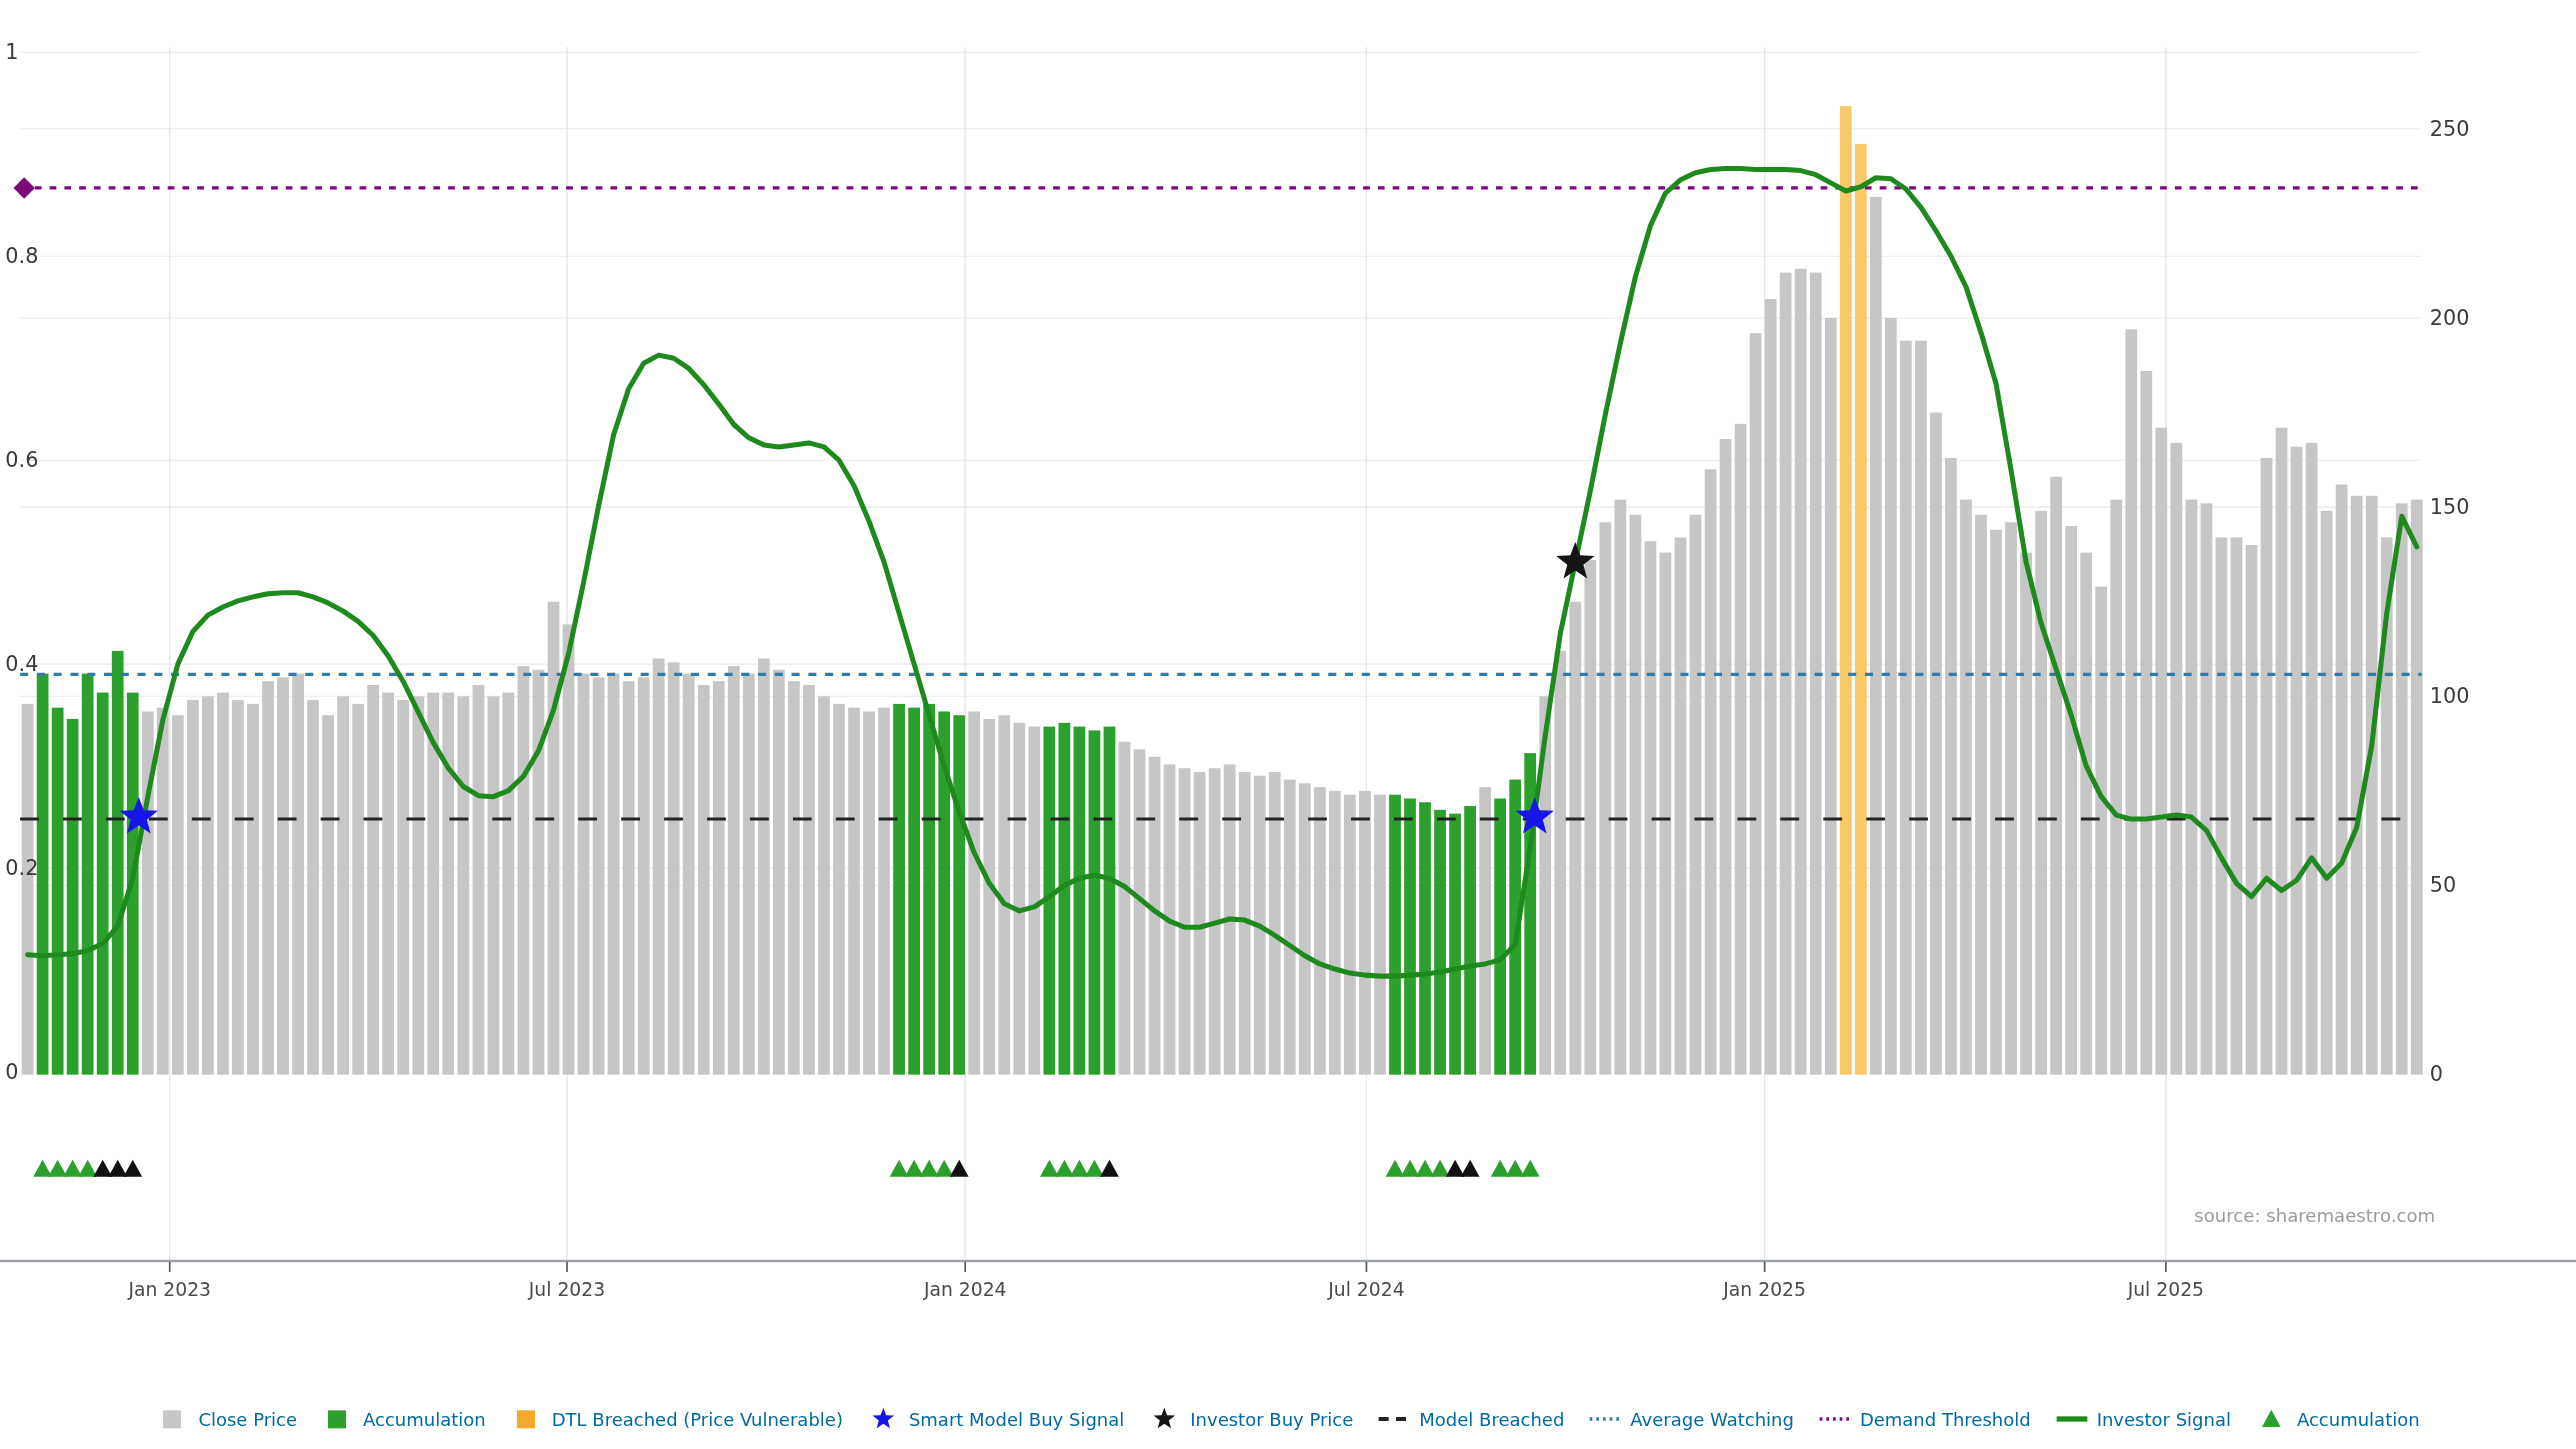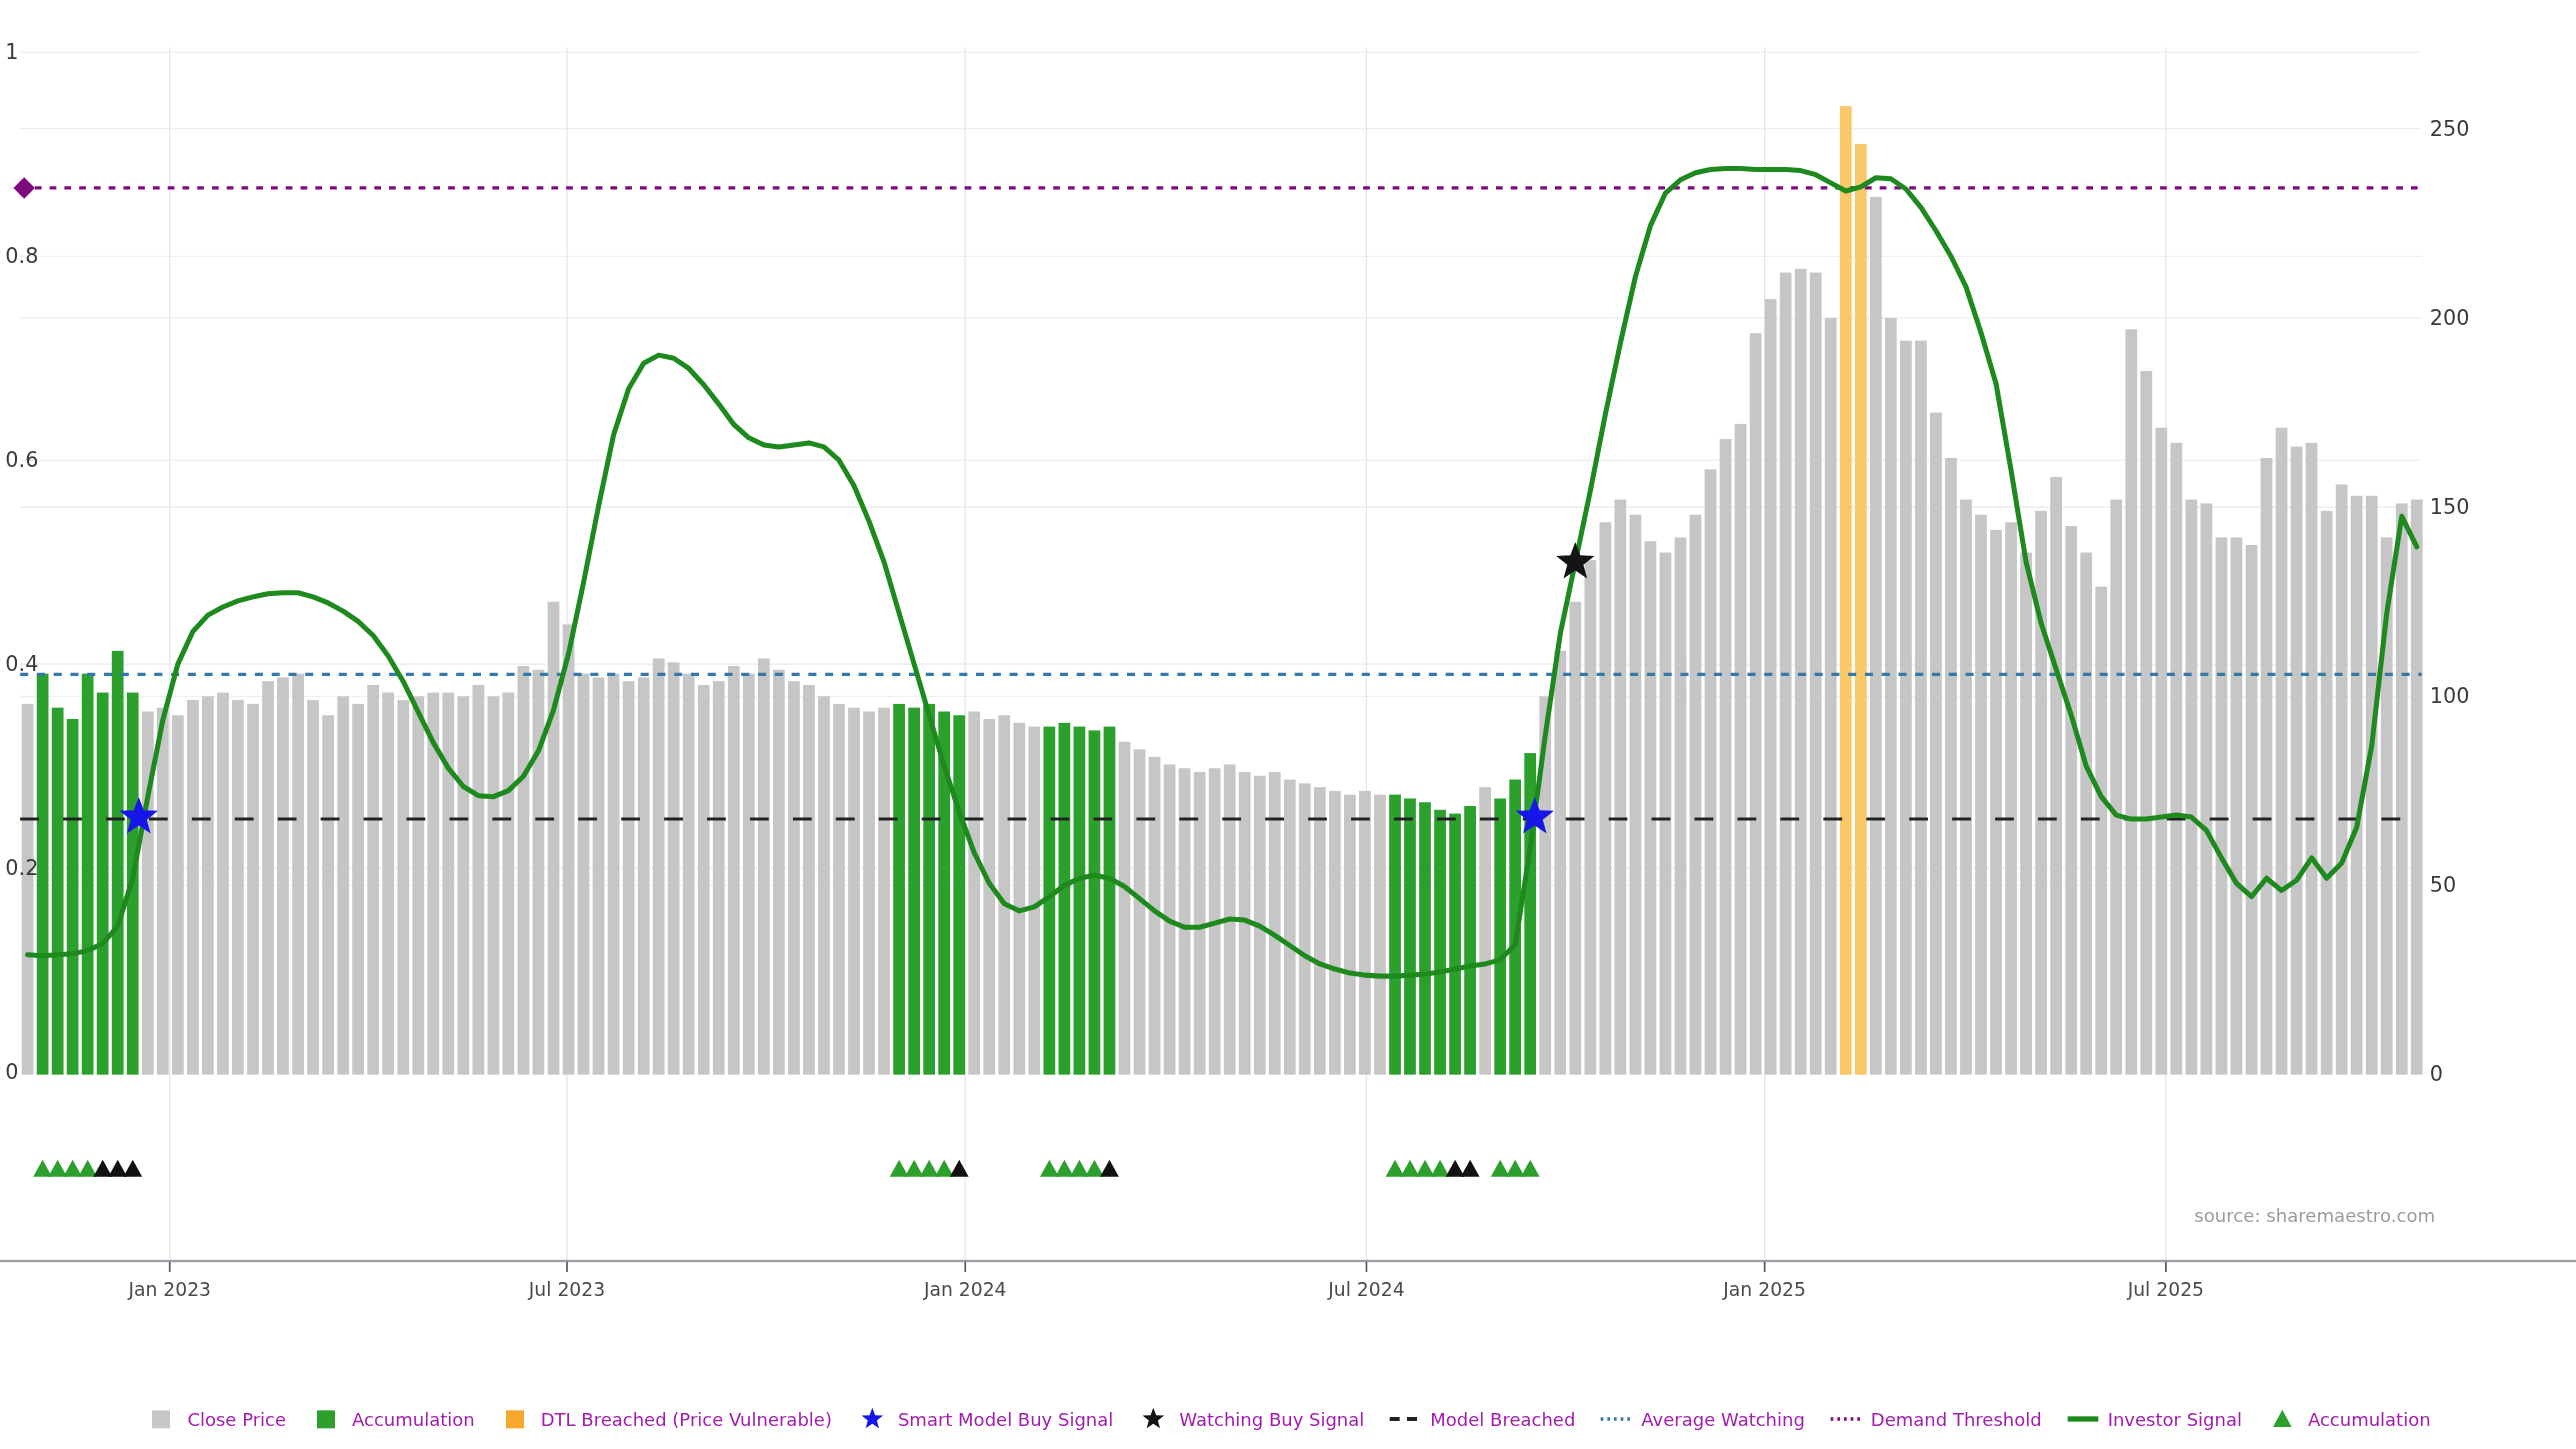--- a/index.html
+++ b/index.html
@@ -1,20 +1,20 @@
 <!DOCTYPE html>
 <html style="font-size:10.7px"><head>
 <meta charset="utf-8">
 <style>
   html,body{margin:0;padding:0;background:#ffffff;width:2576px;height:1449px;overflow:hidden;
             font-family:"DejaVu Sans","Liberation Sans",sans-serif;}
   #stage{position:relative;width:2576px;height:1449px;background:#fff;}
   #chart{position:absolute;left:0;top:0;}
   #legend{position:absolute;left:0;top:1407px;width:2576px;display:flex;justify-content:center;
-          align-items:center;gap:24px;font-size:18px;color:#a21caf;}
+          align-items:center;gap:24px;font-size:18px;color:#0369a1;}
   .legend-item{display:flex;align-items:center;gap:8px;white-space:nowrap;}
   .legend-item svg{display:block;}
 </style>
 </head>
 <body>
 
 <div id="stage">
   <svg id="chart" width="2576" height="1449" viewBox="0 0 3840 2160">
       <g>
         <line x1="30" y1="1294" x2="3610" y2="1294" stroke="#e9e9ef" stroke-width="1.6"></line>
@@ -281,21 +281,21 @@
       <div class="legend-item">
         <svg width="34" height="24" viewBox="0 0 50 36">
           <path d="M24.0 1.0L28.2 12.2L40.2 12.7L30.8 20.2L34.0 31.8L24.0 25.1L14.0 31.8L17.2 20.2L7.8 12.7L19.8 12.2Z" fill="#1616e8"></path>
         </svg>
         <span>Smart Model Buy Signal</span>
       </div>
       <div class="legend-item">
         <svg width="34" height="24" viewBox="0 0 50 36">
           <path d="M24.0 1.0L28.2 12.2L40.2 12.7L30.8 20.2L34.0 31.8L24.0 25.1L14.0 31.8L17.2 20.2L7.8 12.7L19.8 12.2Z" fill="#141414"></path>
         </svg>
-        <span>Watching Buy Signal</span>
+        <span>Investor Buy Price</span>
       </div>
       <div class="legend-item">
         <svg width="34" height="24" viewBox="0 0 50 36">
           <line x1="2" y1="18" x2="48" y2="18" stroke="#222222" stroke-width="6" stroke-dasharray="15 11"></line>
         </svg>
         <span>Model Breached</span>
       </div>
       <div class="legend-item">
         <svg width="34" height="24" viewBox="0 0 50 36">
           <line x1="2" y1="18" x2="48" y2="18" stroke="#3579a8" stroke-width="5.5" stroke-dasharray="4 6"></line>

